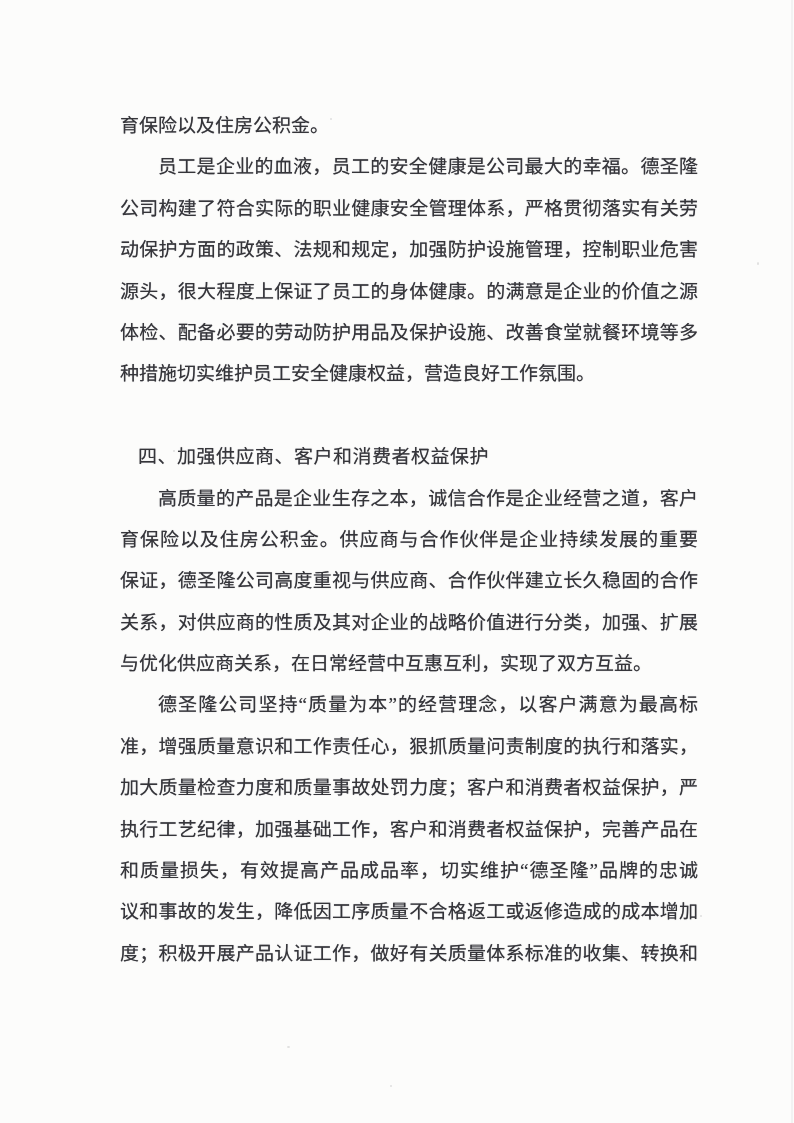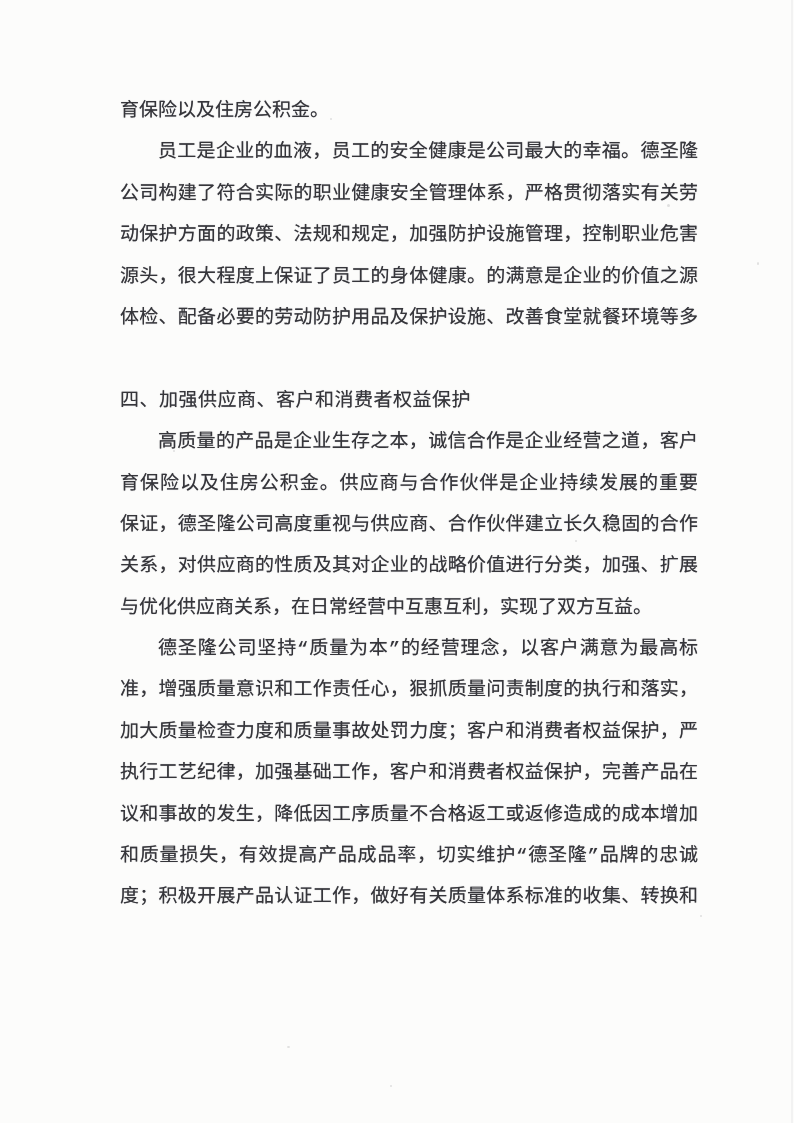--- a/index.html
+++ b/index.html
@@ -13,23 +13,22 @@
     width: 794px;
     height: 1123px;
     background: var(--paper, #fcfcfb);
     overflow: hidden;
     font-family: "Liberation Serif", "DejaVu Serif", serif;
     color: var(--ink, #35353a);
   }
   .text-block {
     position: absolute;
     left: 120px;
-    top: 91px;
+    top: 105px;
     width: 578px;
-    font-family: Liberation Mono, monospace;
   }
   .line {
     height: 41.4px;
     line-height: 41.4px;
     font-size: 19px;
     overflow: hidden;
     text-align: justify;
     text-align-last: justify;
     text-justify: inter-character;
     
@@ -40,20 +39,21 @@
     text-align-last: left;
   }
   .line.indent {
     text-indent: 38px;
   }
   .line.blank {
     
   }
   .line.heading {
     letter-spacing: 0.5px;
+    margin-left: 18px;
   }
   
   .edge-shade {
     position: absolute;
     top: 0;
     bottom: 0;
     right: 1px;
     width: 2px;
     background: rgba(120, 120, 125, 0.07);
   }
@@ -85,28 +85,29 @@
   <i class="speck s8"></i>
   <i class="edge-shade"></i>
 
   <main class="text-block" id="doc-body">
       <div class="line no-justify">育保险以及住房公积金。</div>
       <div class="line indent">员工是企业的血液，员工的安全健康是公司最大的幸福。德圣隆</div>
       <div class="line">公司构建了符合实际的职业健康安全管理体系，严格贯彻落实有关劳</div>
       <div class="line">动保护方面的政策、法规和规定，加强防护设施管理，控制职业危害</div>
       <div class="line">源头，很大程度上保证了员工的身体健康。的满意是企业的价值之源</div>
       <div class="line">体检、配备必要的劳动防护用品及保护设施、改善食堂就餐环境等多</div>
+      <div class="line no-justify">种措施切实维护员工安全健康权益，营造良好工作氛围。</div>
       <div class="line blank no-justify"></div>
       <div class="line heading no-justify">四、加强供应商、客户和消费者权益保护</div>
       <div class="line indent">高质量的产品是企业生存之本，诚信合作是企业经营之道，客户</div>
       <div class="line">育保险以及住房公积金。供应商与合作伙伴是企业持续发展的重要</div>
       <div class="line">保证，德圣隆公司高度重视与供应商、合作伙伴建立长久稳固的合作</div>
       <div class="line">关系，对供应商的性质及其对企业的战略价值进行分类，加强、扩展</div>
       <div class="line no-justify">与优化供应商关系，在日常经营中互惠互利，实现了双方互益。</div>
       <div class="line indent">德圣隆公司坚持“质量为本”的经营理念，以客户满意为最高标</div>
       <div class="line">准，增强质量意识和工作责任心，狠抓质量问责制度的执行和落实，</div>
       <div class="line">加大质量检查力度和质量事故处罚力度；客户和消费者权益保护，严格</div>
       <div class="line">执行工艺纪律，加强基础工作，客户和消费者权益保护，完善产品在投</div>
+      <div class="line">和质量损失，有效提高产品成品率，切实维护“德圣隆”品牌的忠诚</div>
       <div class="line">议和事故的发生，降低因工序质量不合格返工或返修造成的成本增加</div>
-      <div class="line">和质量损失，有效提高产品成品率，切实维护“德圣隆”品牌的忠诚</div>
       <div class="line">度；积极开展产品认证工作，做好有关质量体系标准的收集、转换和</div>
     </main>
 </div>
 
 </body></html>

